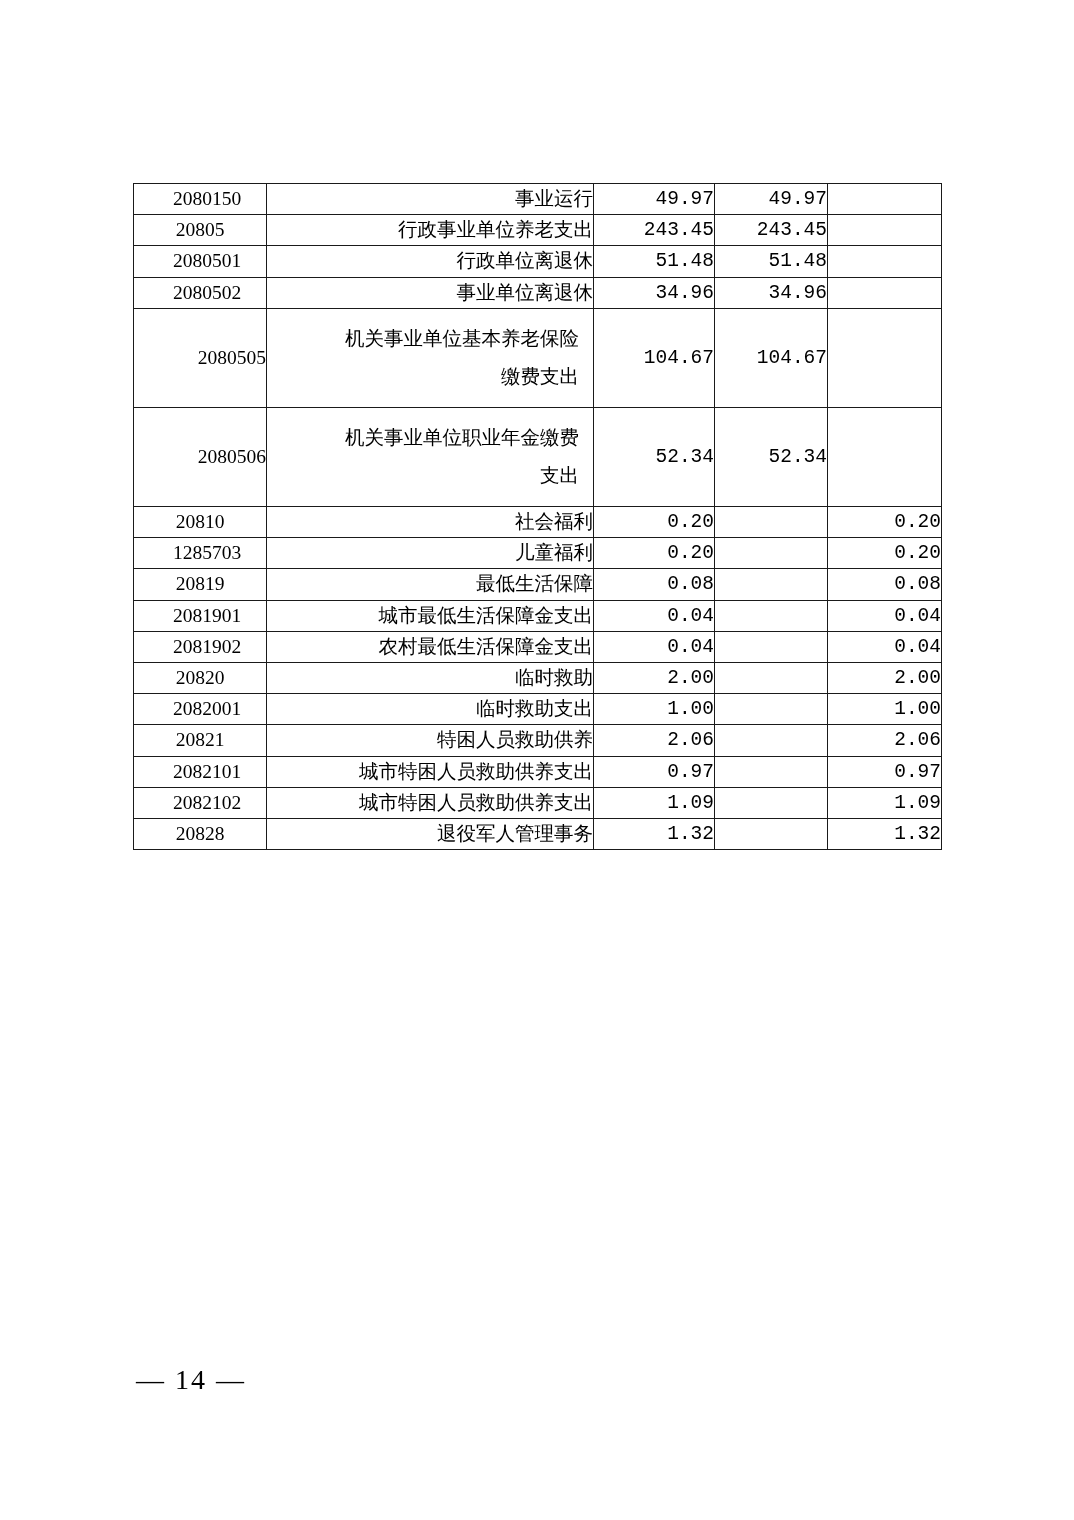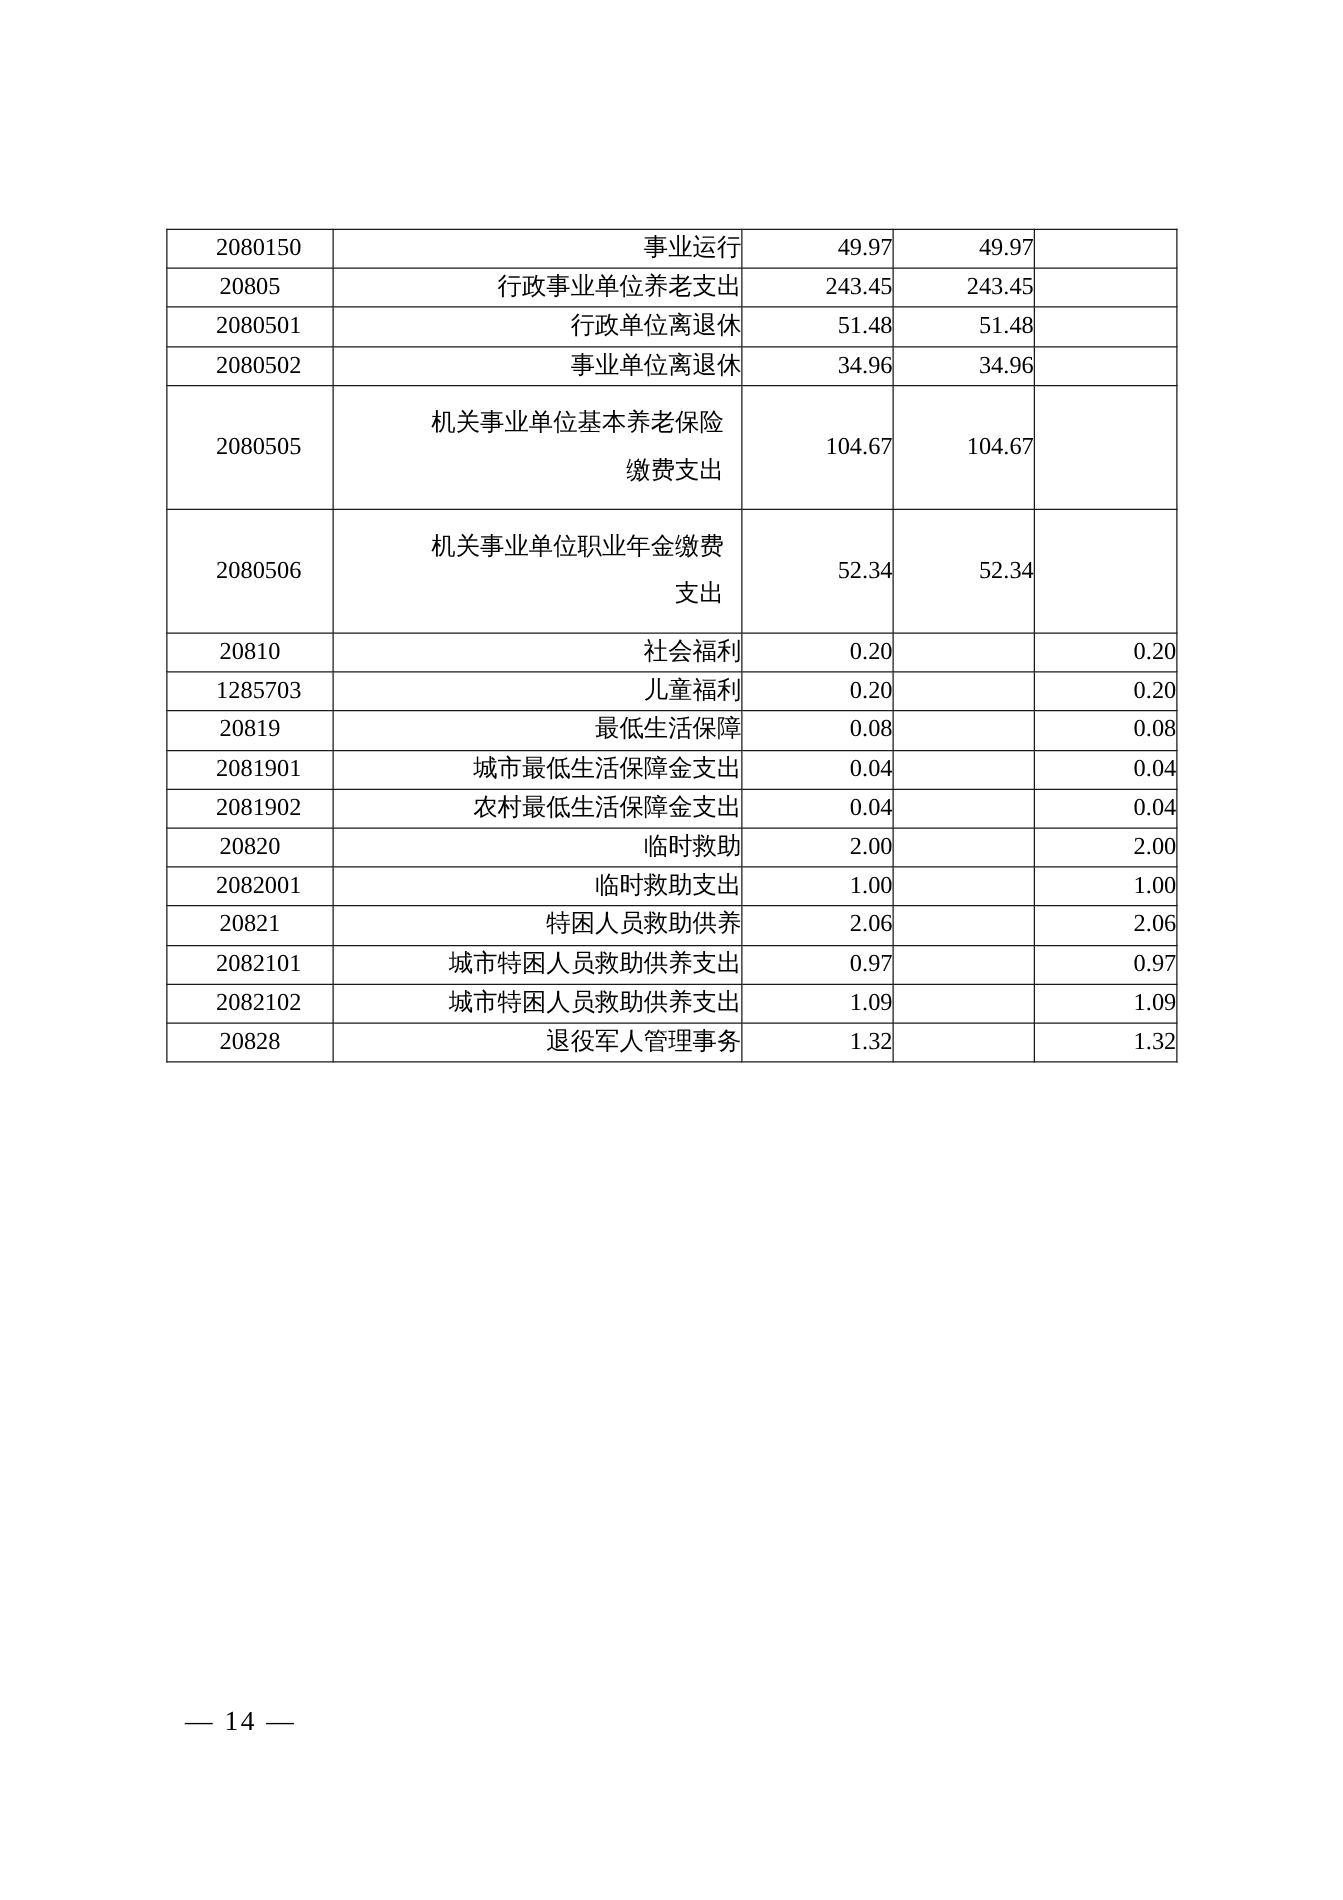--- a/index.html
+++ b/index.html
@@ -55,33 +55,34 @@
     padding: 11px 10px;
   }
   .cell-name.two-line {
     text-align: right;
     padding: 10px 14px 10px 32px;
     line-height: 1.95;
   }
   .cell-num {
     text-align: right;
     padding: 11px 16px 11px 6px;
-    font-family: Liberation Serif, serif;
+    font-family: Liberation Mono, monospace;
   }
   .cell-empty {
     padding: 11px 6px;
   }
   .row-tall td {
     height: 78px;
+    text-align: right;
   }
   .page-number {
     position: absolute;
-    left: 148px;
+    left: 136px;
     top: 1364px;
-    font-size: 22px;
+    font-size: 28px;
     letter-spacing: 2px;
     color: #000000;
   }
 </style>
 </head>
 <body>
 
 <div class="page">
 
   <table class="budget-table">

